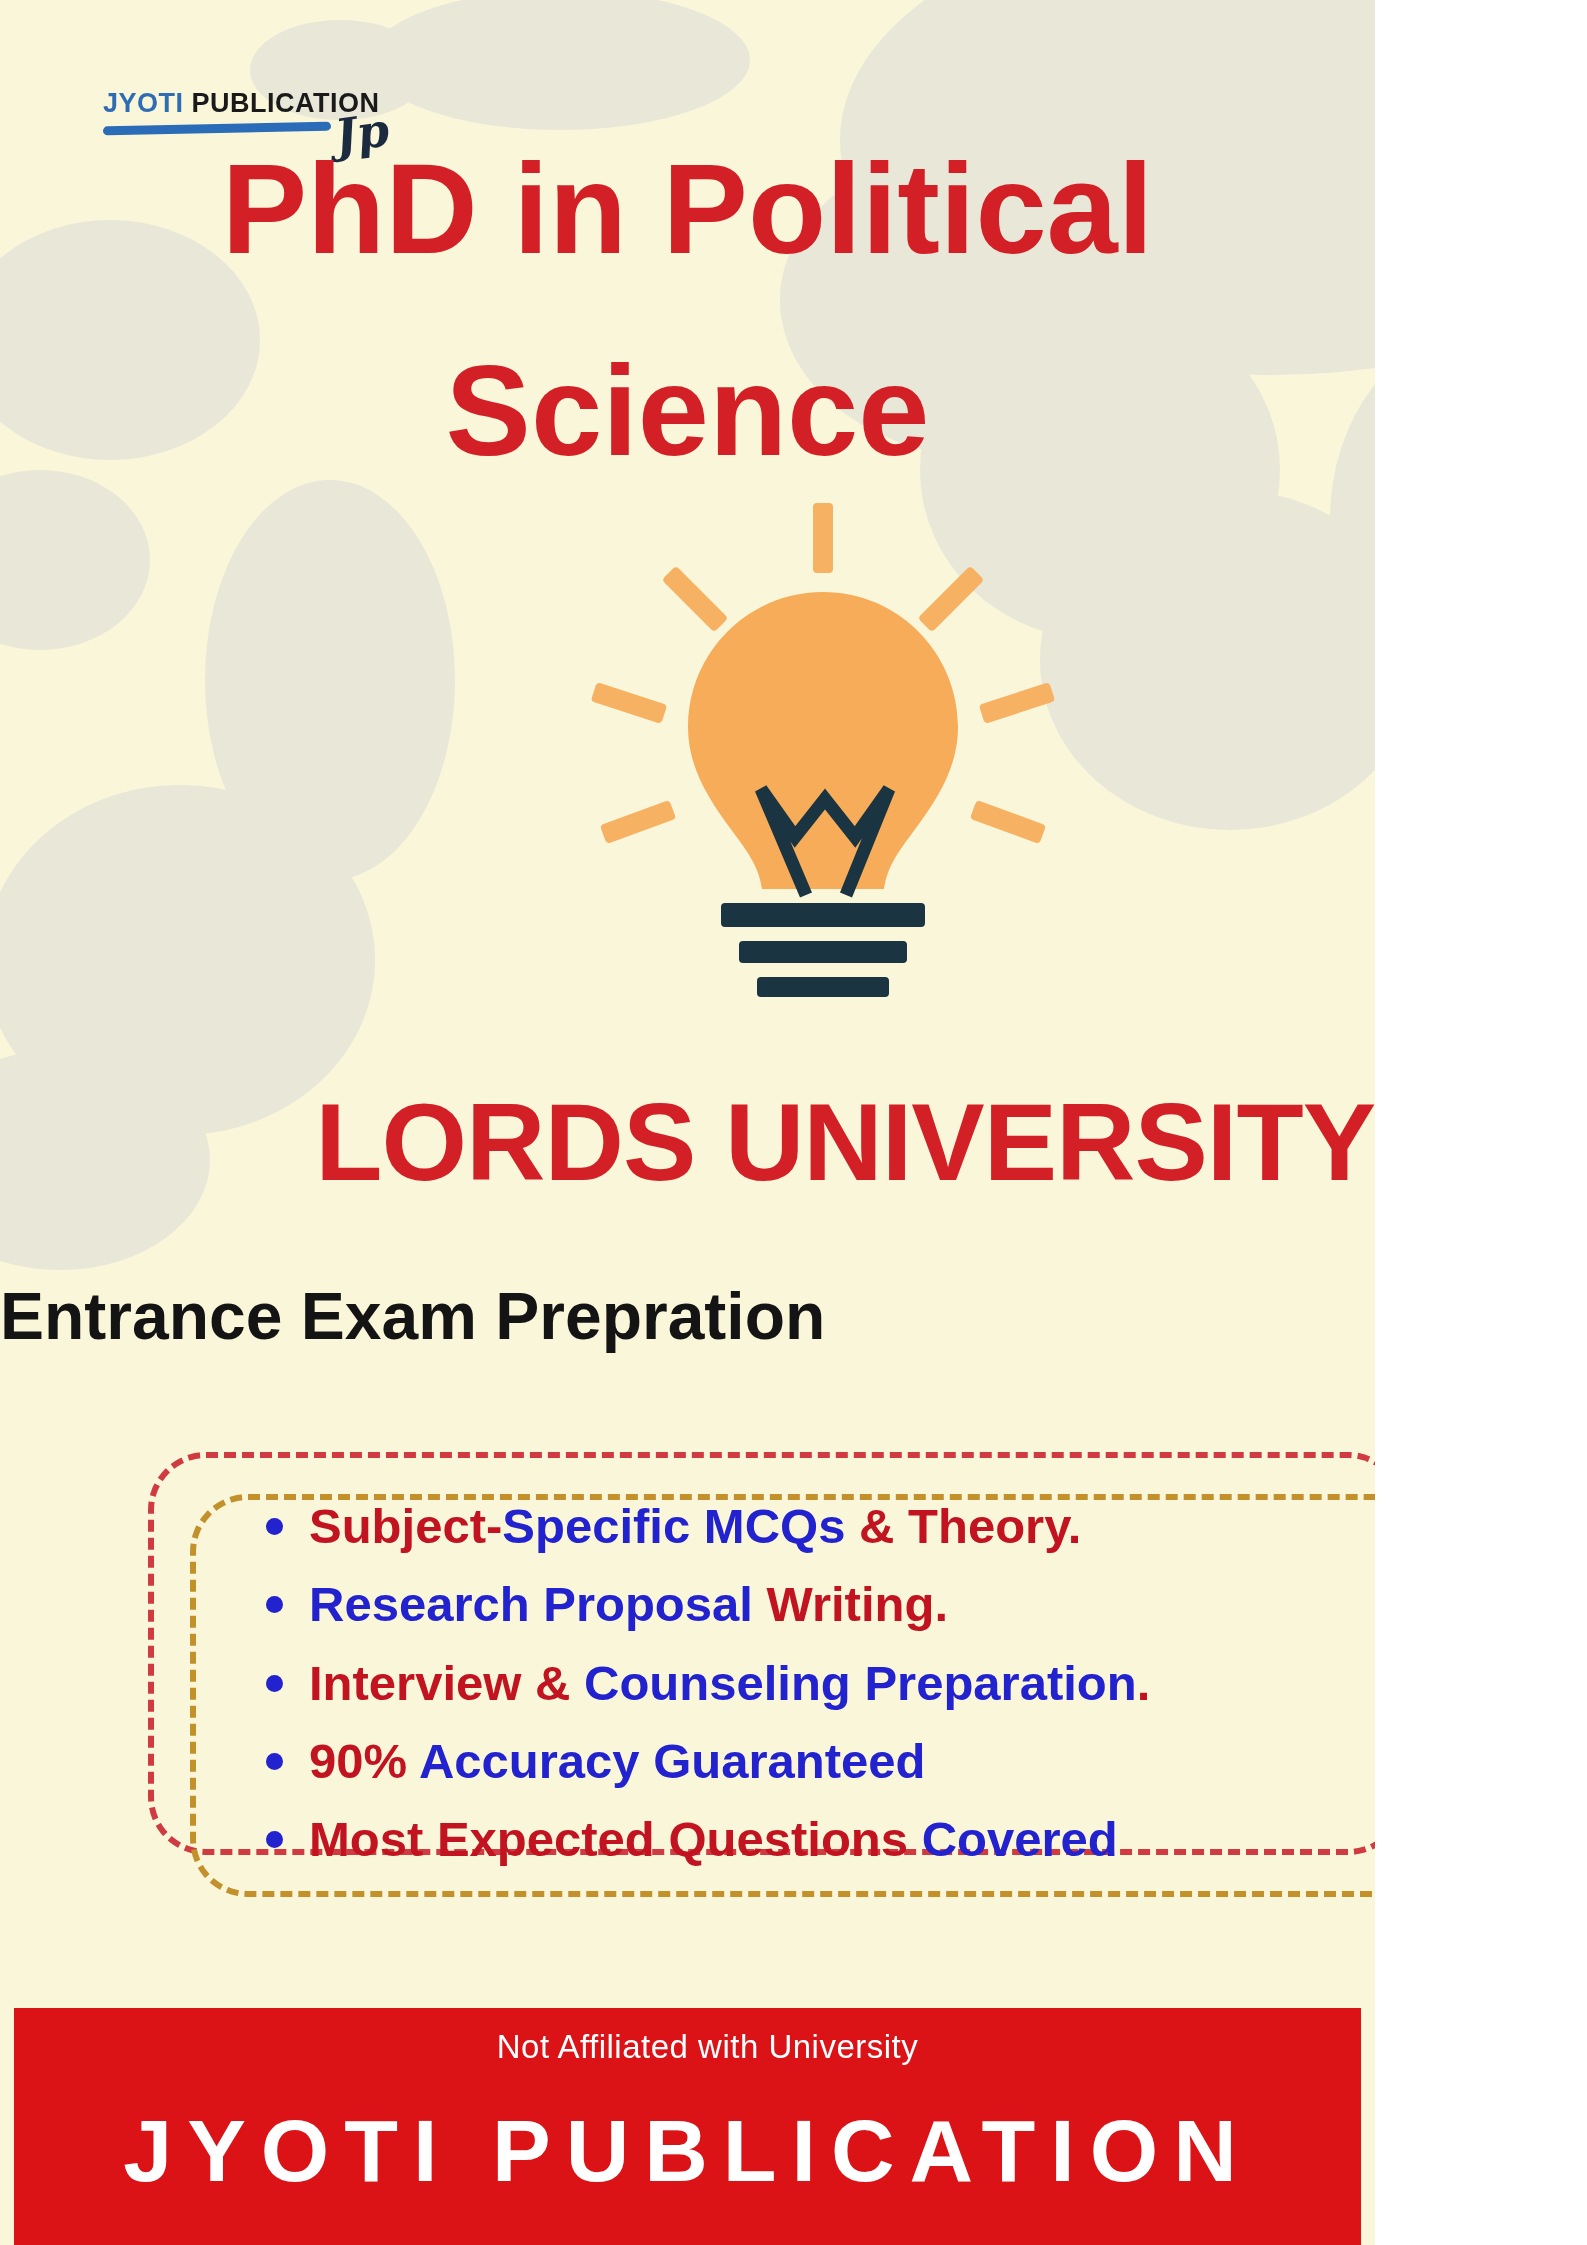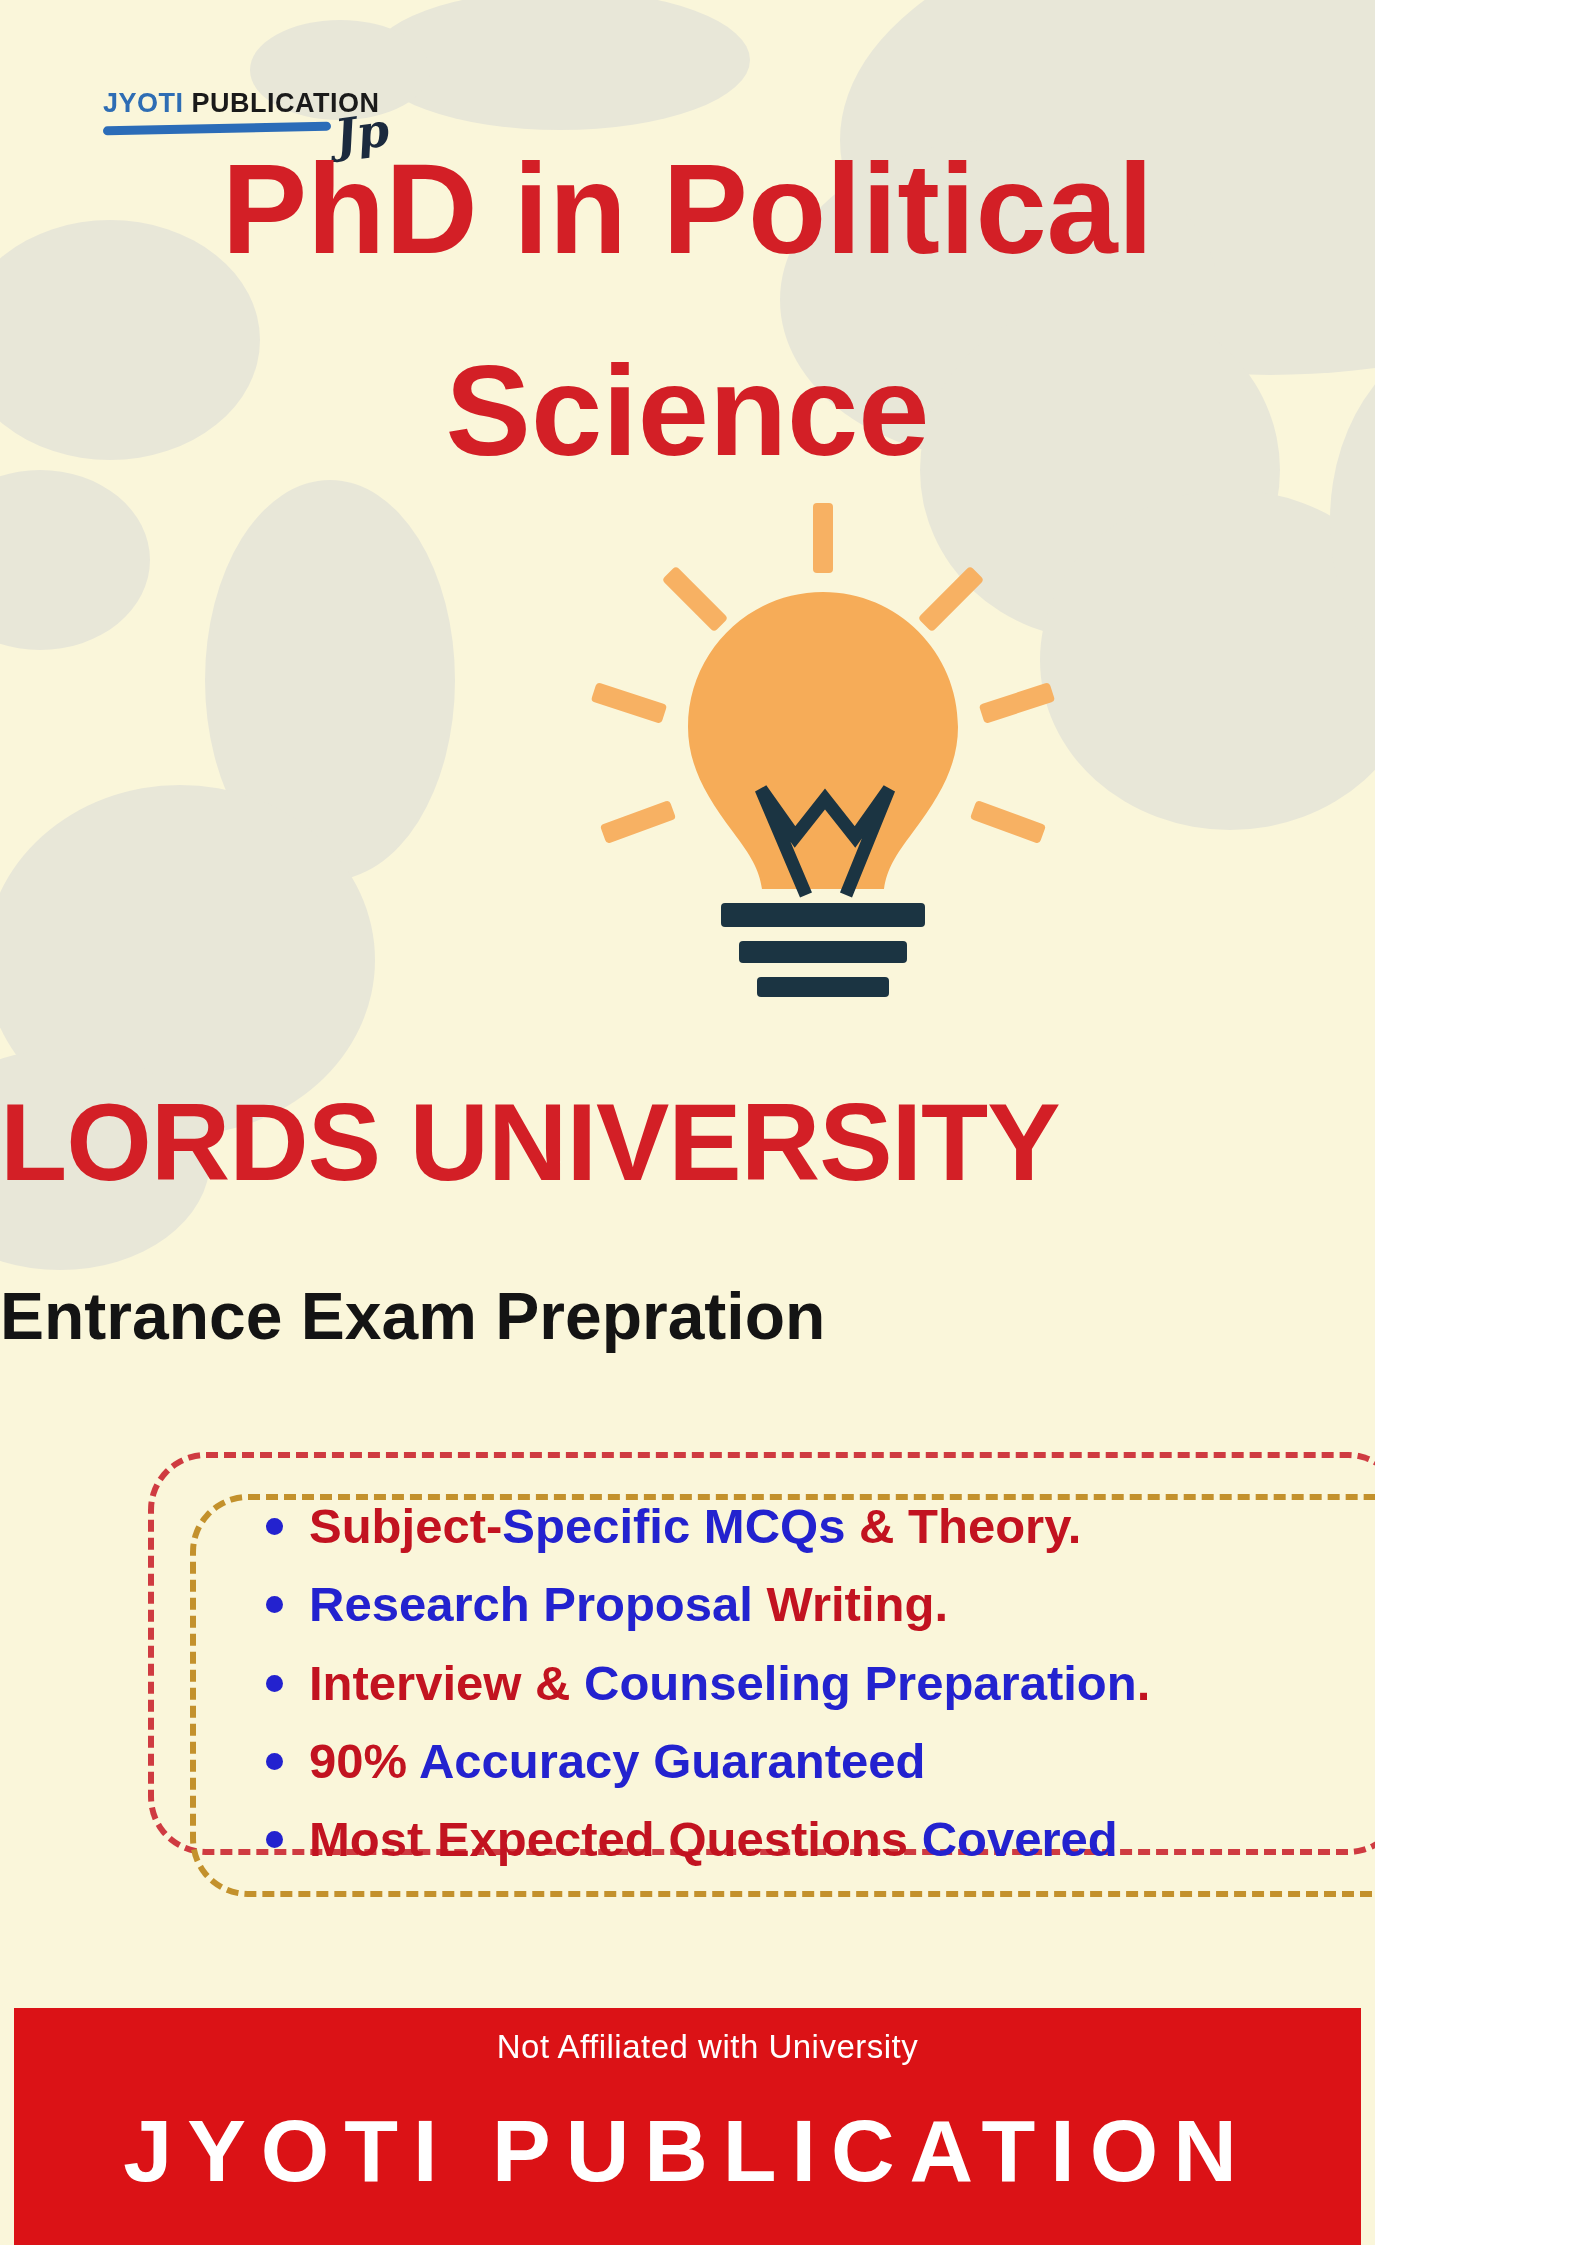--- a/index.html
+++ b/index.html
@@ -17,21 +17,21 @@
   .logo-underline{width:228px;height:9px;background:#2B6CB8;border-radius:5px;margin-top:5px;transform:rotate(-1.2deg);}
   .logo-monogram{position:absolute;left:232px;top:18px;font-family:"DejaVu Serif", serif;font-style:italic;font-weight:bold;font-size:46px;color:#1B2A3E;transform:rotate(-8deg);}
 
   
   .title{position:absolute;left:0;right:0;top:108px;text-align:center;color:#D31F26;font-weight:bold;font-size:128px;line-height:1.58;letter-spacing:0px;}
 
   
   .bulb{position:absolute;left:543px;top:497px;width:560px;height:515px;}
 
   
-  .university{position:absolute;left:0;right:0;top:1078px;text-align:left;color:#D31F26;font-weight:bold;font-size:110px;letter-spacing:-1px;white-space:nowrap;}
+  .university{position:absolute;left:0;right:0;top:1078px;text-align:right;color:#D31F26;font-weight:bold;font-size:110px;letter-spacing:-1px;white-space:nowrap;}
   .subtitle{position:absolute;left:0;right:0;top:1278px;text-align:left;color:#141414;font-weight:bold;font-size:66px;}
 
   
   .features{position:absolute;left:148px;top:1452px;width:1300px;height:445px;}
   .border-red{position:absolute;left:0;top:0;right:42px;bottom:42px;border:6px dashed #CF3B41;border-radius:58px;}
   .border-gold{position:absolute;left:42px;top:42px;right:0;bottom:0;border:6px dashed #C3912C;border-radius:58px;}
   .feature-list{position:absolute;left:118px;top:44px;right:40px;margin:0;padding:0;list-style:none;}
   .feature-item{display:flex;align-items:flex-start;margin-bottom:17px;font-weight:bold;font-size:49px;line-height:1.25;white-space:nowrap;}
   .dot{flex:0 0 auto;width:17px;height:17px;border-radius:50%;background:#2322CF;margin:22px 26px 0 0;}
   .seg-red{color:#C21320;}

